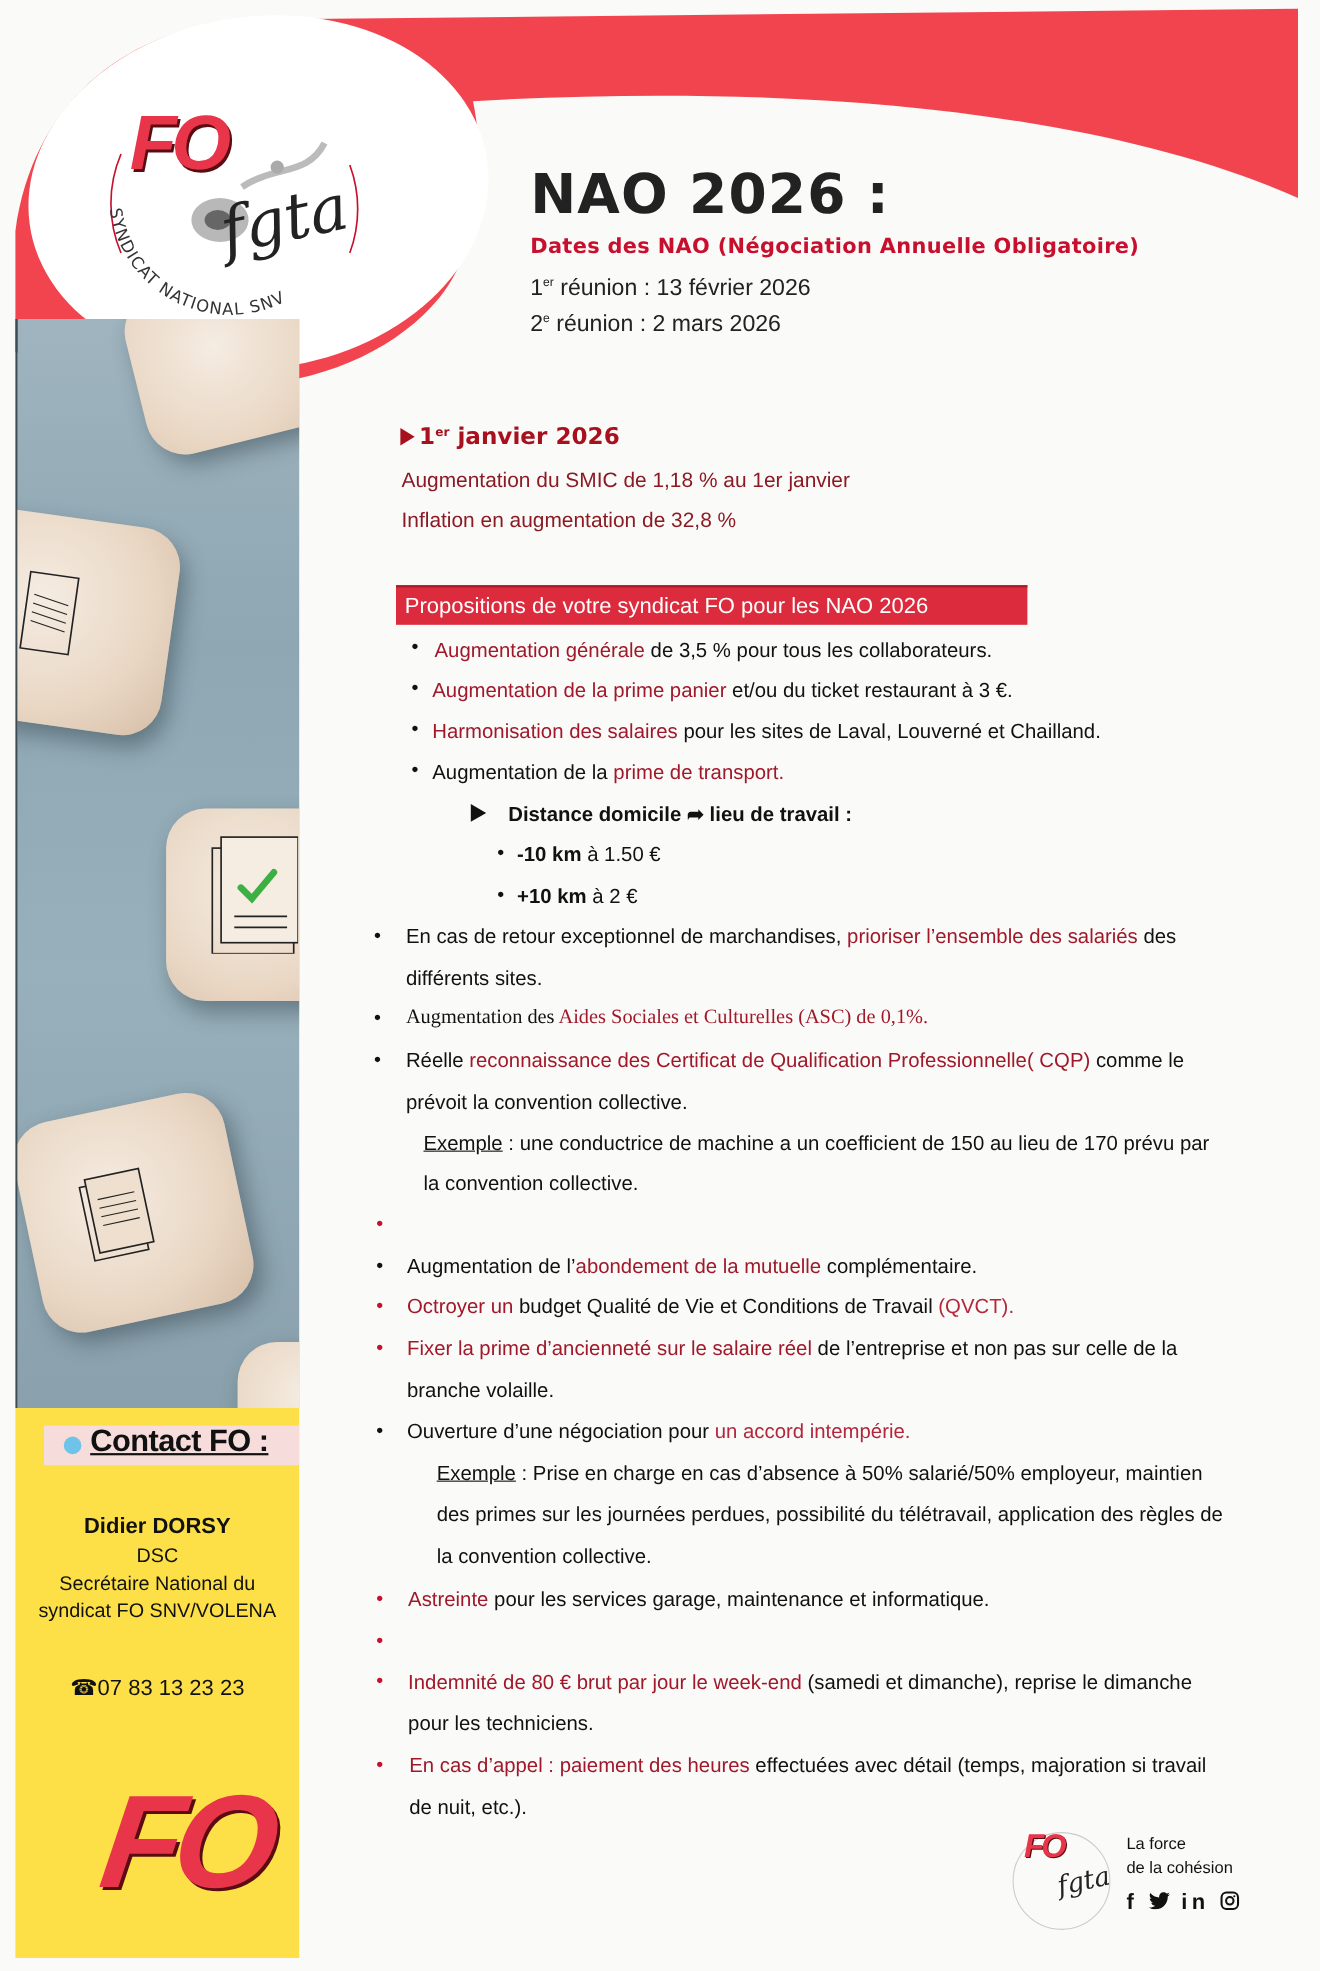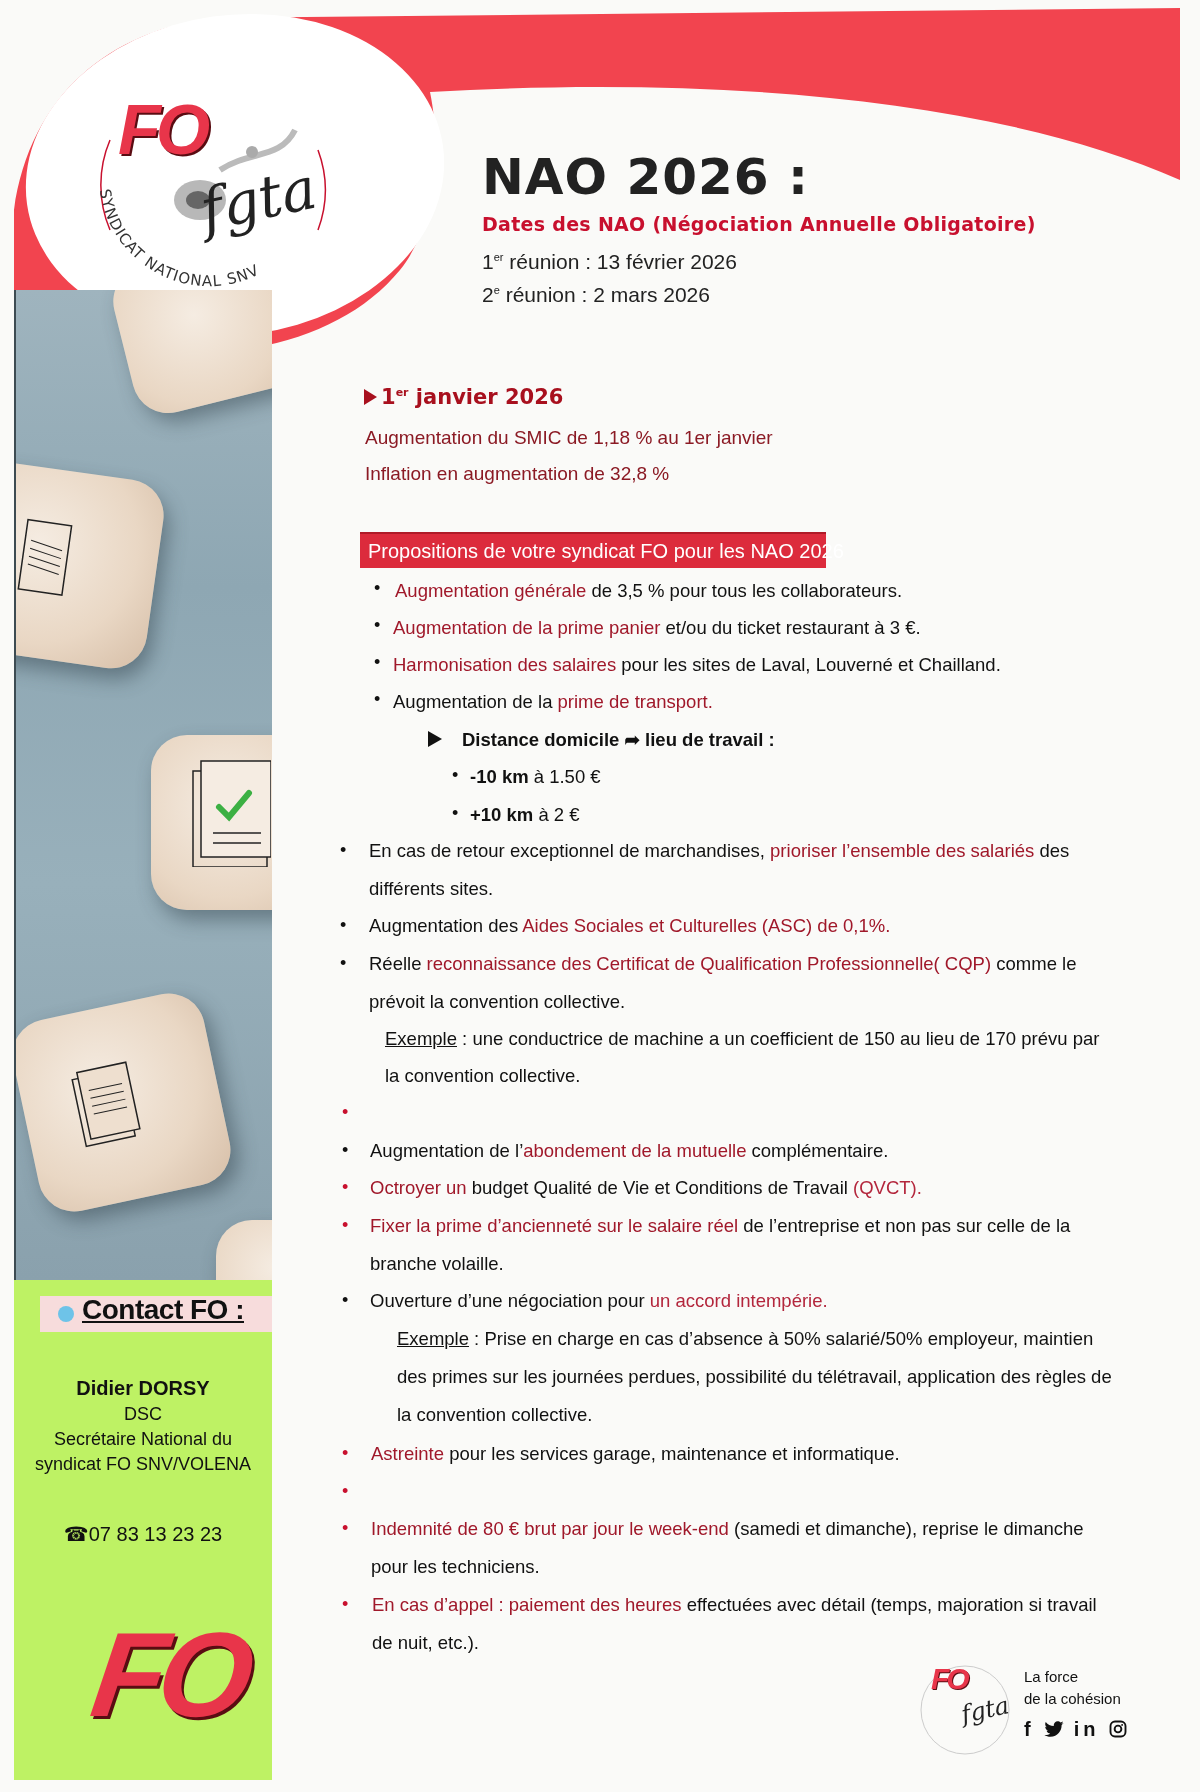--- a/index.html
+++ b/index.html
@@ -15,21 +15,21 @@
     .photo-strip {
       position: absolute; left: 14px; top: 290px; width: 258px; height: 990px;
       background: linear-gradient(180deg, #9fb4be 0%, #8ea7b3 30%, #98b0bb 60%, #8aa1ad 100%);
       overflow: hidden; border-left: 2px solid #3d4b52;
     }
     .block { position: absolute; border-radius: 36px; background: radial-gradient(circle at 40% 40%, #f5ece2 0%, #e9d7c4 60%, #d6bea7 100%); box-shadow: 6px 10px 20px rgba(40,55,65,0.45); }
 
     
     .contact {
       position: absolute; left: 14px; top: 1280px; width: 258px; height: 500px;
-      background: #bef264;
+      background: #fde047;
     }
     .contact-title-bar {
       position: absolute; left: 26px; top: 16px; width: 232px; height: 36px;
       background: #f7dcdc;
     }
     .contact-title {
       position: absolute; left: 46px; top: 14px;
       font-family: "Liberation Sans", sans-serif; font-weight: bold; font-size: 28px;
       text-decoration: underline; color: #111; letter-spacing: -0.5px;
     }
@@ -50,21 +50,21 @@
     .meeting sup { font-size: 11px; }
 
     
     .jan-head { position: absolute; left: 364px; top: 385px; font-family: "DejaVu Sans", sans-serif; font-weight: bold; font-size: 21px; color: #a8101e; }
     .jan-head sup { font-size: 11px; }
     .jan-tri { display: inline-block; width: 0; height: 0; border-top: 8px solid transparent; border-bottom: 8px solid transparent; border-left: 13px solid #a8101e; margin-right: 4px; vertical-align: -1px; }
     .jan-line { position: absolute; left: 365px; font-size: 19px; color: #8b1a24; }
 
     
     .banner {
-      position: absolute; left: 360px; top: 532px; width: 466px; height: 36px;
+      position: absolute; left: 360px; top: 532px; width: 574px; height: 36px;
       background: #dc2b3c; border-top: 2px solid #b01a28;
     }
     .banner-text { position: absolute; left: 8px; top: 6px; font-size: 20px; color: #fff; white-space: nowrap; }
     .row { position: absolute; font-size: 18.5px; color: #111; white-space: nowrap; }
     .row .red { color: #a0182a; }
     .row .pink { color: #b3263c; }
     .row b { font-weight: bold; }
     .bullet { position: absolute; font-size: 18px; color: #111; }
     .bullet.red { color: #c8102e; }
     .u { text-decoration: underline; }
@@ -178,21 +178,21 @@
   <div class="bullet" style="left:452px;top:765px;">•</div>
   <div class="row" style="left:470px;top:766px;"><b>-10 km</b><span> à 1.50 €</span></div>
   <div class="bullet" style="left:452px;top:803px;">•</div>
   <div class="row" style="left:470px;top:804px;"><b>+10 km</b><span> à 2 €</span></div>
 
   <div class="bullet" style="left:340px;top:840px;">•</div>
   <div class="row" style="left:369px;top:840px;"><span>En cas de retour exceptionnel de marchandises, </span><span class="red">prioriser l’ensemble des salariés</span><span> des</span></div>
   <div class="row" style="left:369px;top:878px;">différents sites.</div>
 
   <div class="bullet" style="left:340px;top:915px;">•</div>
-  <div class="row" style="left:369px;top:915px;"><span>Augmentation des </span><span class="red">Aides Sociales et Culturelles (ASC) de 0,1%.</span></div>
+  <div class="row" style="left:369px;top:915px;font-family:Liberation Serif, serif;"><span>Augmentation des </span><span class="red">Aides Sociales et Culturelles (ASC) de 0,1%.</span></div>
 
   <div class="bullet" style="left:340px;top:953px;">•</div>
   <div class="row" style="left:369px;top:953px;"><span>Réelle </span><span class="red">reconnaissance des Certificat de Qualification Professionnelle( CQP)</span><span> comme le</span></div>
   <div class="row" style="left:369px;top:991px;">prévoit la convention collective.</div>
 
   <div class="row" style="left:385px;top:1028px;"><span class="u">Exemple</span><span> : une conductrice de machine a un coefficient de 150 au lieu de 170 prévu par</span></div>
   <div class="row" style="left:385px;top:1065px;">la convention collective.</div>
 
   <div class="bullet red" style="left:342px;top:1102px;">•</div>
 

